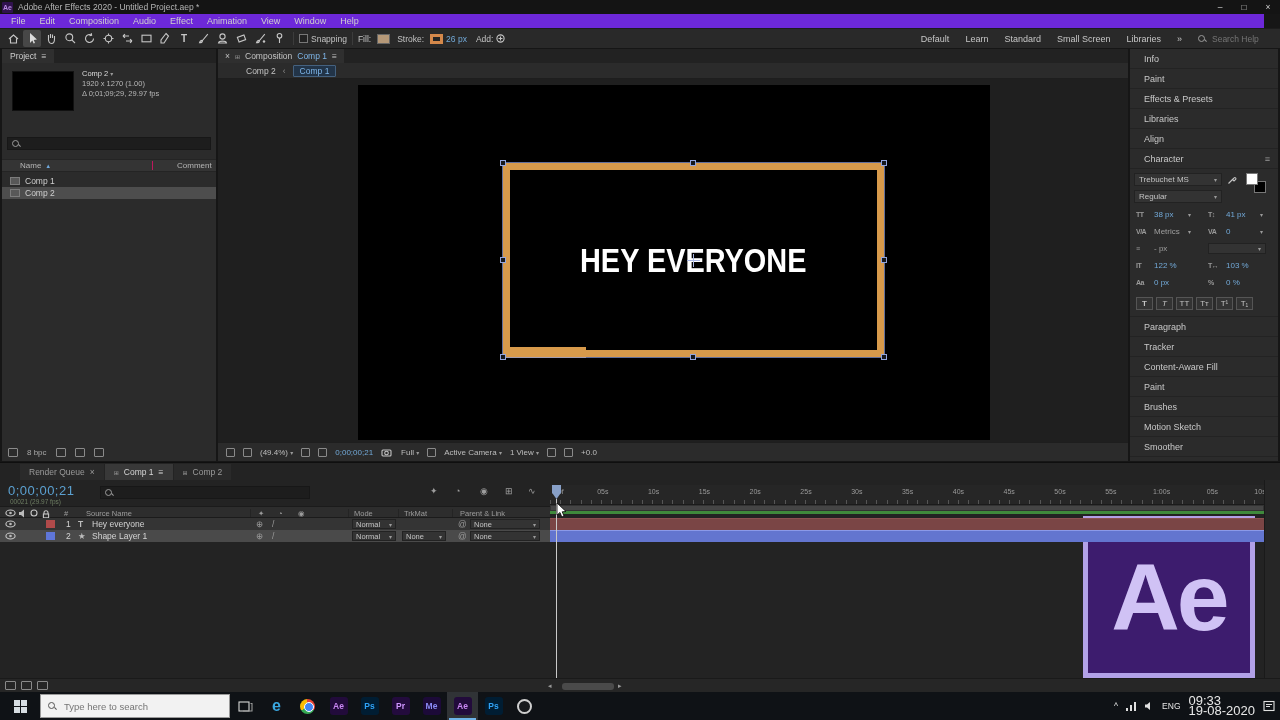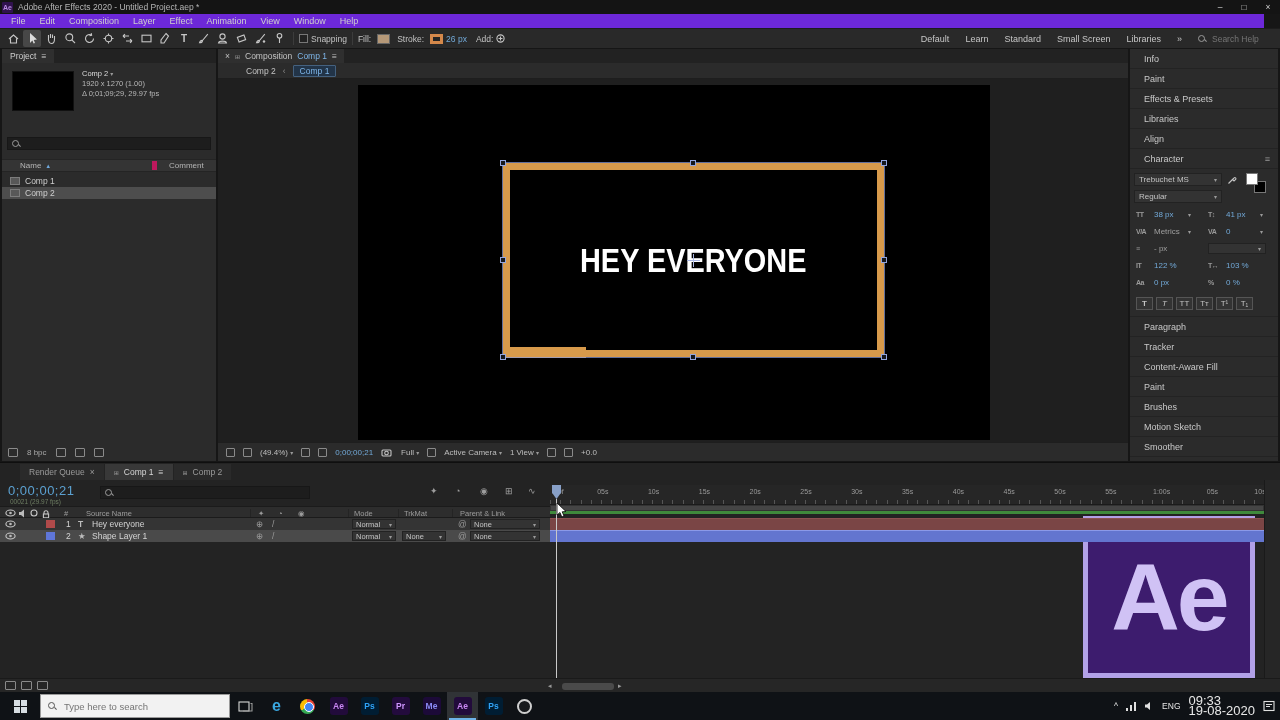--- a/index.html
+++ b/index.html
@@ -35,21 +35,21 @@
   
   .proj{position:absolute;top:49px;left:2px;width:214px;height:412px;background:#2b2b2b}
   .phead{height:14px;background:#222;display:flex}
   .ptab{background:#2f2f2f;padding:0 8px;font-size:8.5px;display:flex;align-items:center;gap:5px;color:#cfcfcf}
   .pthumb{position:absolute;left:10px;top:22px;width:62px;height:40px;background:#000;border:1px solid #111}
   .pinfo{position:absolute;left:80px;top:20px;font-size:7.5px;line-height:10px;color:#b8b8b8}
   .psearch{position:absolute;top:88px;left:5px;right:5px;height:13px;background:#1d1d1d;border:1px solid #171717;display:flex;align-items:center;gap:4px;padding:0 4px}
   .psearch input{flex:1;background:transparent;border:none;outline:none;color:#bbb;font-size:8px;font-family:"Liberation Sans",sans-serif}
   .pcols{position:absolute;top:110px;left:0;right:0;height:13px;background:#343434;border-top:1px solid #242424;border-bottom:1px solid #242424;font-size:8px;display:flex;align-items:center;color:#b5b5b5}
   .pcols .cn{width:150px;padding-left:18px;display:flex;align-items:center;gap:4px}
-  .pcols .cc{border-left:5px solid #be185d;padding-left:12px}
+  .pcols .cc{border-left:1px solid #be185d;padding-left:24px}
   .sortarr{color:#6fa8dc;font-size:6px}
   .prow{position:absolute;left:0;right:0;height:12px;display:flex;align-items:center;gap:5px;padding-left:8px;font-size:8.5px;color:#cfcfcf}
   .prow.sel{background:#4d4d4d}
   .compic{width:10px;height:8px;background:#585858;border:1px solid #7c7c7c;flex:none}
   .pfoot{position:absolute;bottom:2px;left:6px;right:6px;height:13px;display:flex;align-items:center;gap:9px;font-size:8px;color:#a8a8a8}
   .fic{width:10px;height:9px;border:1px solid #8a8a8a;border-radius:1px}
   
   .center{position:absolute;top:49px;left:218px;width:910px;height:412px;background:#262626}
   .chead{height:14px;background:#222;display:flex}
   .ctab{background:#2f2f2f;padding:0 7px;font-size:8.5px;display:flex;align-items:center;gap:5px}
@@ -154,21 +154,21 @@
       <span class="winbtn">–</span>
       <span class="winbtn">□</span>
       <span class="winbtn">×</span>
     </span>
   </div>
 
   <div class="menus">
     <span>File</span>
     <span>Edit</span>
     <span>Composition</span>
-    <span>Layer</span>
+    <span>Audio</span>
     <span>Effect</span>
     <span>Animation</span>
     <span>View</span>
     <span>Window</span>
     <span>Help</span>
   </div>
 
   <div class="toolr">
     <span class="tool">
         <svg width="13" height="13" viewBox="0 0 13 13">

